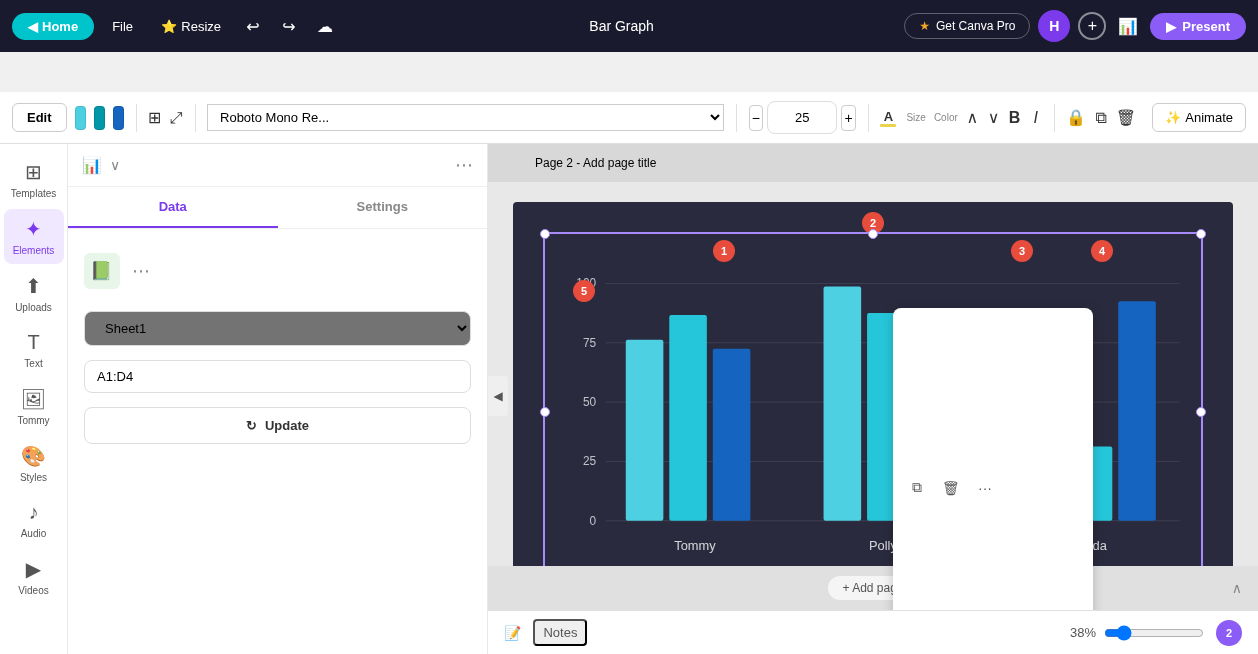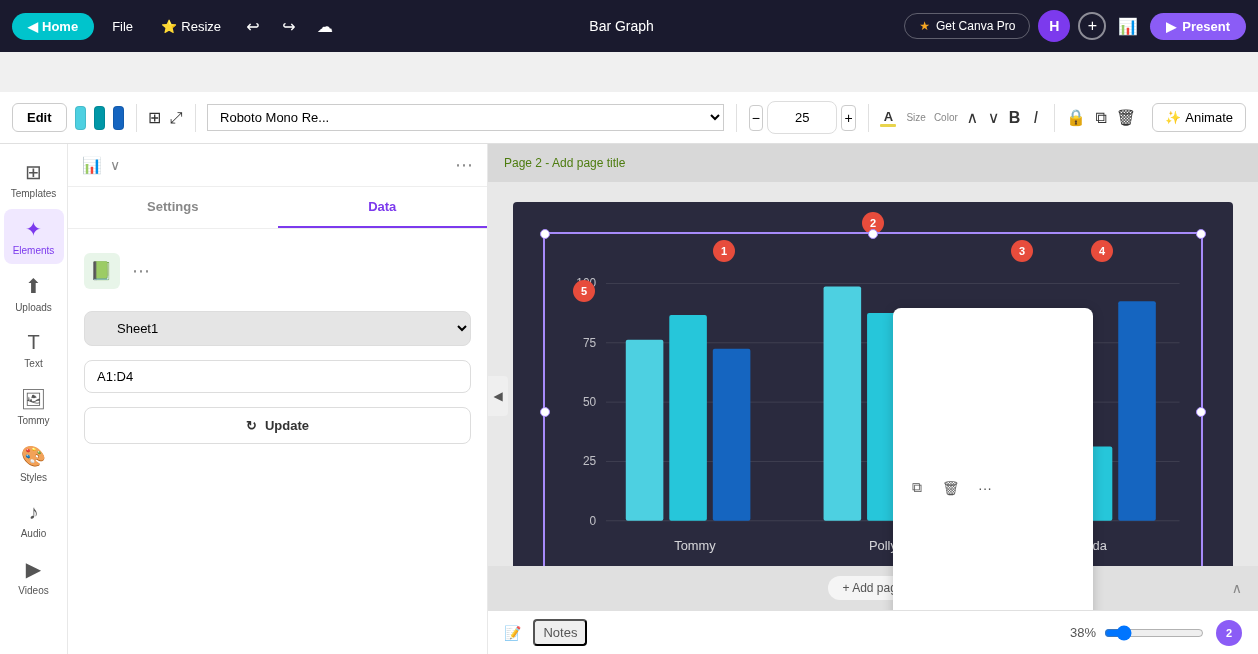--- a/index.html
+++ b/index.html
@@ -382,21 +382,21 @@
     .page-count {
       width: 26px; height: 26px; background: #8b5cf6; border-radius: 50%;
       display: flex; align-items: center; justify-content: center;
       color: white; font-size: 11px; font-weight: 700;
     }
     .add-page-btn {
       background: #f5f5f5; border: none; border-radius: 20px;
       padding: 5px 14px; font-size: 12px; cursor: pointer; color: #555;
     }
 
-    select { border: 1px solid #ddd; border-radius: 8px; padding: 8px 28px; font-size: 13px; background: #e5e5e5; width: 100%; }
+    select { border: 1px solid #ddd; border-radius: 8px; padding: 8px 16px; font-size: 13px; background: #737373; width: 100%; }
     input[type="text"] { border: 1px solid #ddd; border-radius: 8px; padding: 8px 12px; font-size: 13px; width: 100%; }
   </style>
 </head>
 <body>
 
 <div class="topbar">
   <button class="topbar-home">
     <span>◀</span>
     <span>Home</span>
   </button>
@@ -504,22 +504,22 @@
   <div class="panel">
     <div class="panel-header">
       <div class="panel-title-row">
         <span class="chart-icon">📊</span>
         <span class="panel-chevron">∨</span>
       </div>
       <span class="panel-dots">⋯</span>
     </div>
 
     <div class="panel-tabs">
+      <div class="panel-tab active">Data</div>
       <div class="panel-tab">Settings</div>
-      <div class="panel-tab active">Data</div>
     </div>
 
     <div class="panel-body">
       <div class="file-item">
         <div class="file-icon-wrap">
           <span>📗</span>
         </div>
         <span style="font-size:18px;color:#888;cursor:pointer;">⋯</span>
       </div>
 
@@ -532,21 +532,21 @@
       <button class="update-btn">
         <span>↻</span>
         <span>Update</span>
       </button>
     </div>
   </div>
 
   <div class="canvas-area">
 
     <div class="page-bar">
-      <span style="font-size:12px;color:#4d7c0f;">Page 2 - Add page title</span>
+      <span style="font-size:12px;color:#000000;margin-left:31px;">Page 2 - Add page title</span>
     </div>
 
     <div class="canvas-scroll">
 
       <div class="canvas-arrow-left">◀</div>
 
       <div class="canvas-page">
 
         <div class="step-badge" style="top:10px; left:50%; transform:translateX(-50%);">2</div>
 

